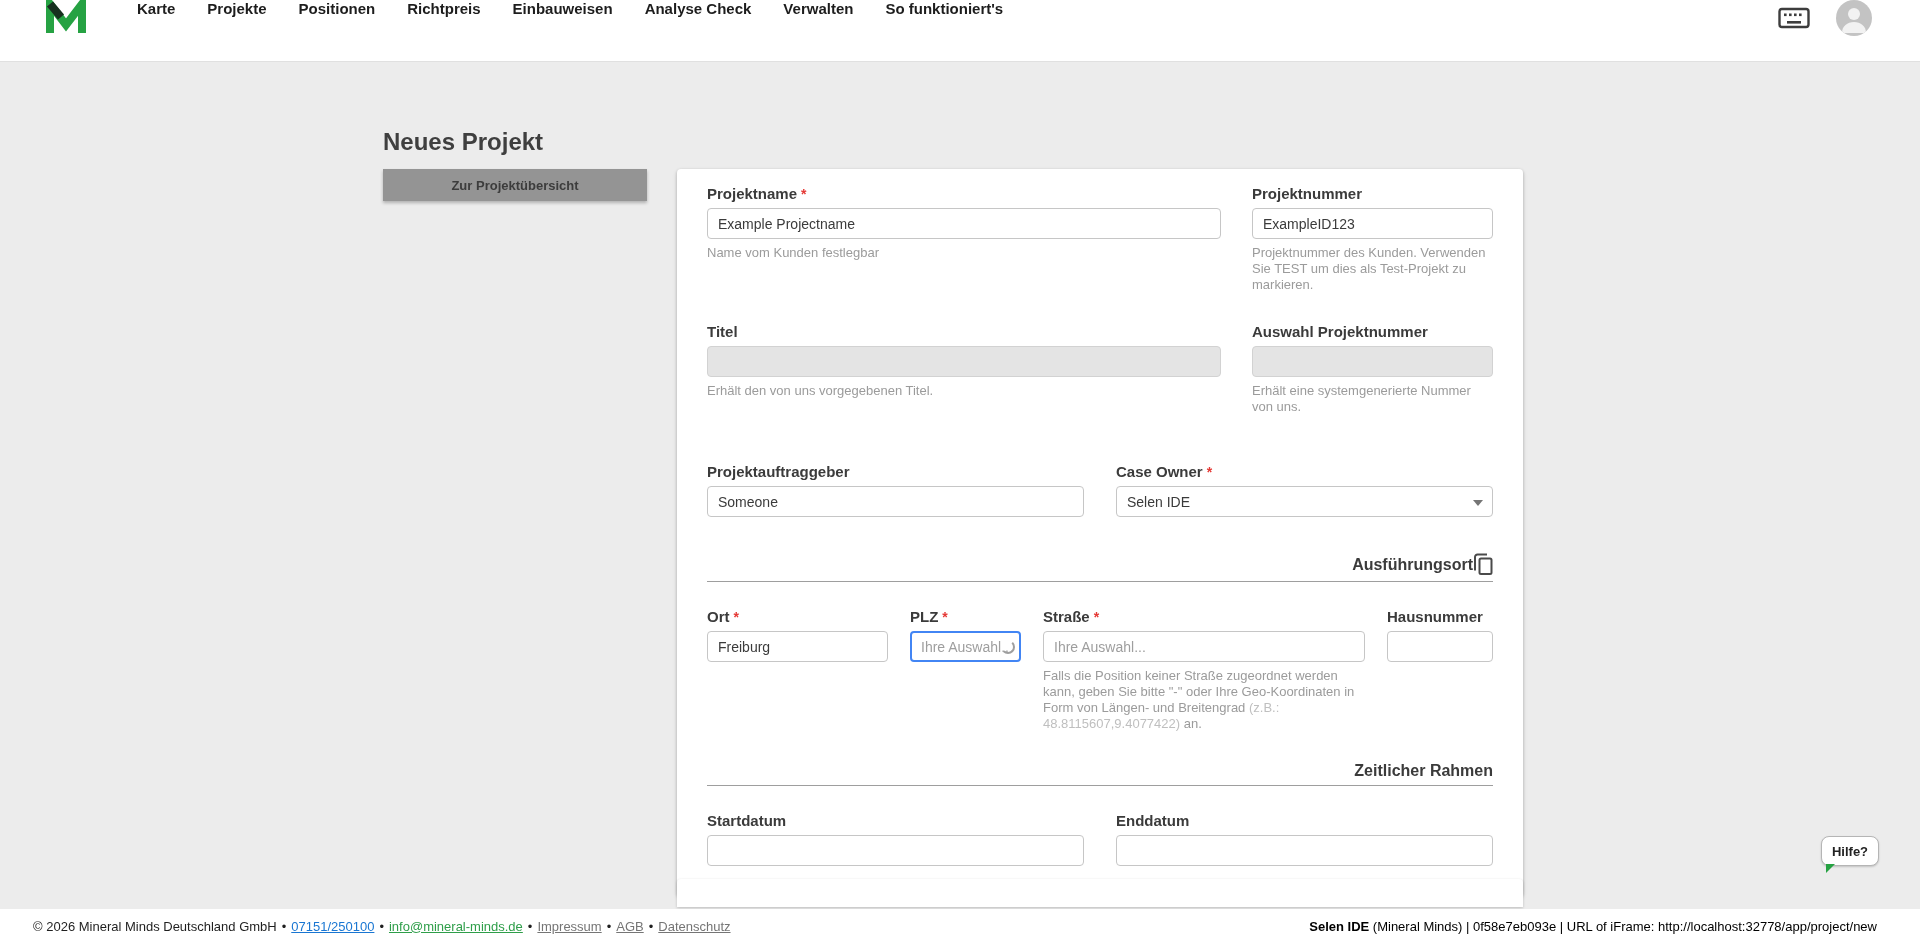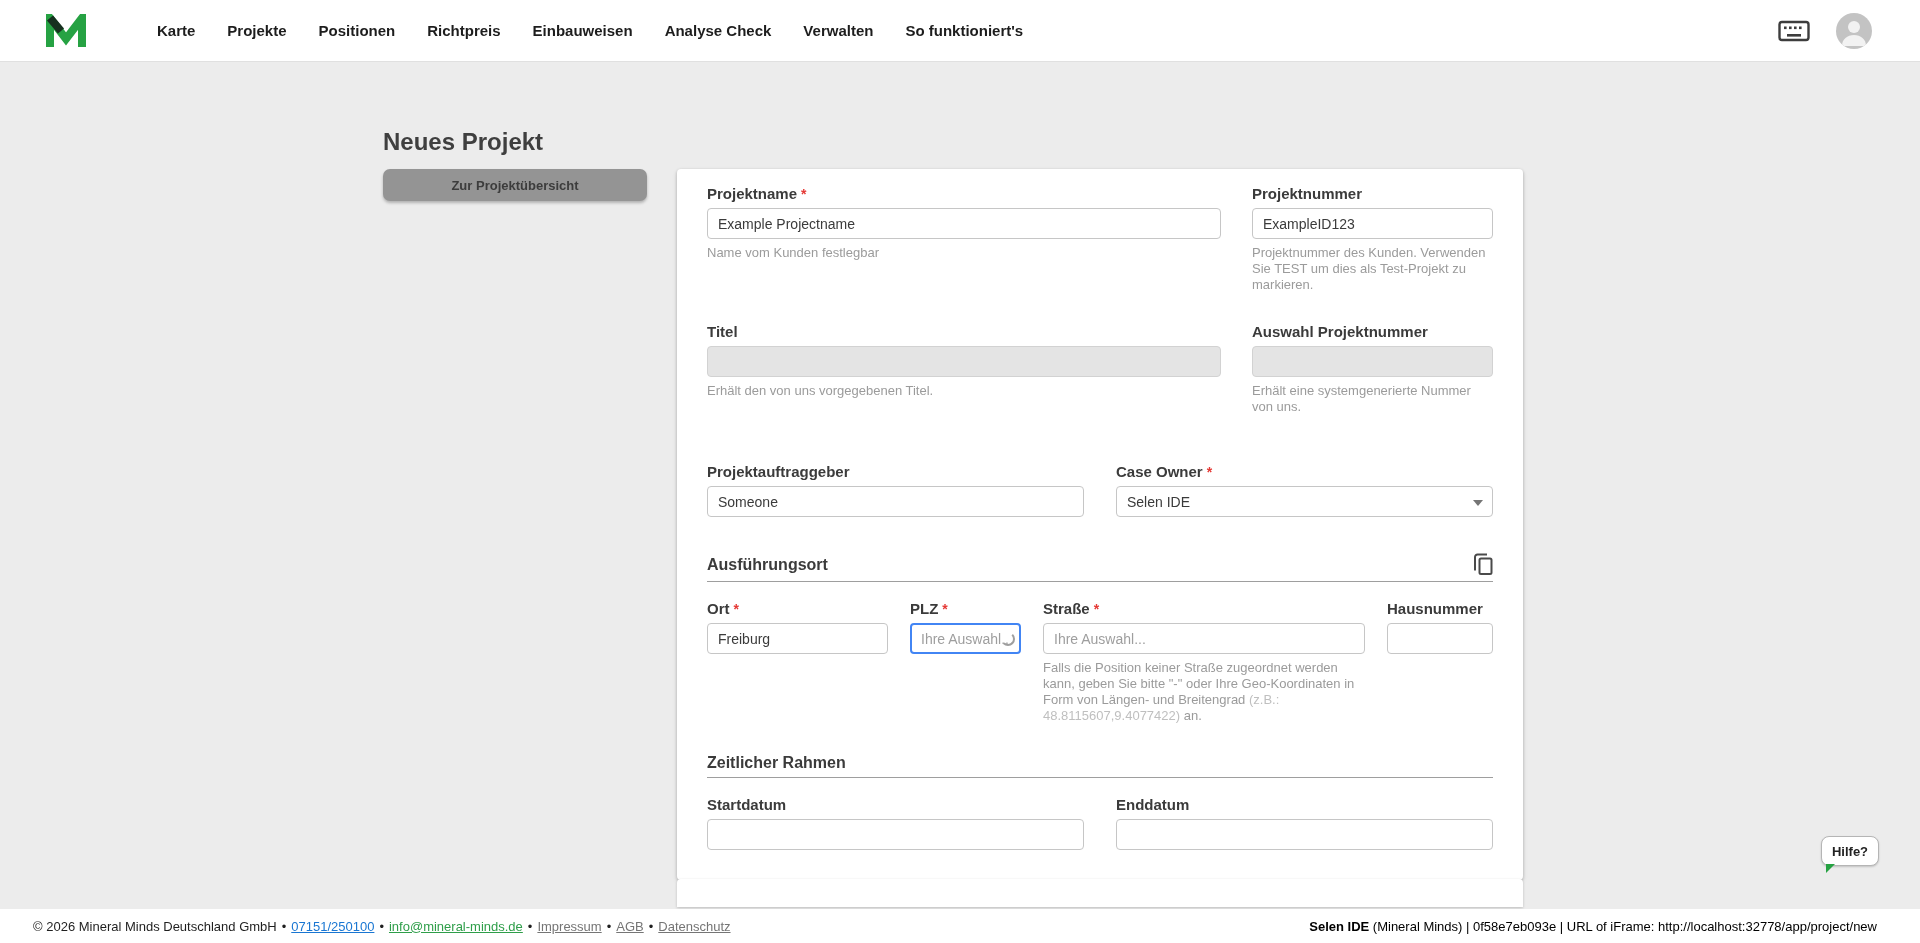--- a/index.html
+++ b/index.html
@@ -8,24 +8,23 @@
     background:#ececec;
     font-family:"Liberation Sans", sans-serif;
     position:relative;
     overflow:hidden;
     color:#3b3b3b;
   }
 
   
   .navbar {
     position:absolute; top:0; left:0; right:0; height:61px;
-    background:#ffffff; display:flex; align-items:center;
+    background:#ffffff; display:flex; align-items:flex-start;
     box-shadow:0 1px 0 rgba(0,0,0,0.05);
     z-index:20;
-    gap:20px;
   }
   .logo { margin-left:45px; display:flex; align-items:center; cursor:pointer; }
   .mainnav { display:flex; align-items:center; gap:32px; margin-left:50px; }
   .nav-item {
     font-size:15px; font-weight:600; color:#1d1d1d; text-decoration:none;
     cursor:pointer; white-space:nowrap;
   }
   .nav-right { margin-left:auto; margin-right:48px; display:flex; align-items:center; gap:26px; }
   .avatar {
     width:36px; height:36px; border-radius:50%; background:#c3c3c3;
@@ -33,21 +32,21 @@
   }
   .kb { display:flex; align-items:center; cursor:pointer; }
 
   
   .page-title {
     position:absolute; left:383px; top:128px;
     font-size:24px; font-weight:bold; color:#3f3f3f;
   }
   .back-btn {
     position:absolute; left:383px; top:169px; width:264px; height:32px;
-    background:#949494; border:none; border-radius:7px;
+    background:#949494; border:none; border-radius:0;
     color:#3c3c3c; font-size:13px; font-weight:600; font-family:inherit;
     box-shadow:0 2px 3px rgba(0,0,0,0.25);
     cursor:pointer;
   }
 
   
   .card {
     position:absolute; left:677px; top:169px; width:846px;
     background:#ffffff; border-radius:4px;
     box-shadow:0 1px 3px rgba(0,0,0,0.2), 0 2px 5px rgba(0,0,0,0.13);
@@ -67,22 +66,22 @@
     font-family:inherit; outline:none;
   }
   .txt::placeholder { color:#9e9e9e; }
   .txt.disabled { background:#e4e4e4; border-color:#d2d2d2; }
   .txt.focused { border:2px solid #4285f4; padding:0 9px; }
 
   .helper { font-size:13px; line-height:16px; color:#9b9b9b; margin-top:6px; }
   .helper .lightgray { color:#bfbfbf; }
 
   .section-hdr {
-    display:flex; align-items:center; justify-content:space-between;
-    border-bottom:1px solid #9e9e9e; padding-bottom:5px; margin-bottom:18px;
+    display:flex; align-items:center; justify-content:flex-end;
+    border-bottom:1px solid #9e9e9e; padding-bottom:5px; margin-bottom:26px;
   }
   .section-title { font-size:16px; font-weight:bold; color:#3b3b3b; }
   .icon-btn { display:flex; align-items:center; cursor:pointer; }
 
   .select {
     position:relative; width:100%; height:31px; border:1px solid #c6c6c6;
     border-radius:4px; background:#fff; display:flex; align-items:center;
     padding:0 26px 0 10px; font-size:14px; color:#3b3b3b; cursor:pointer;
   }
   .caret {

